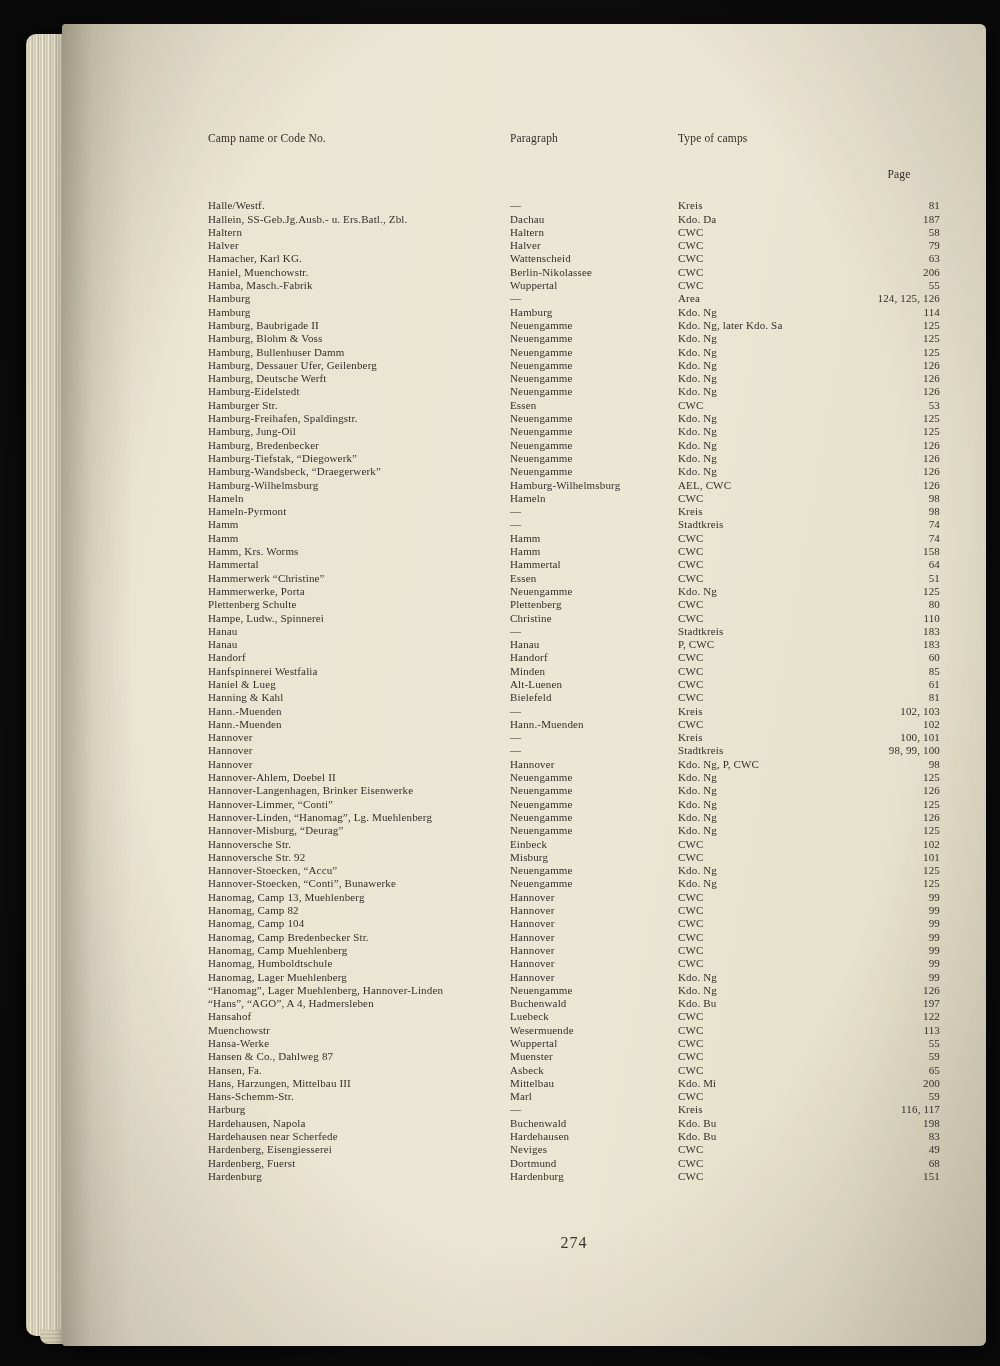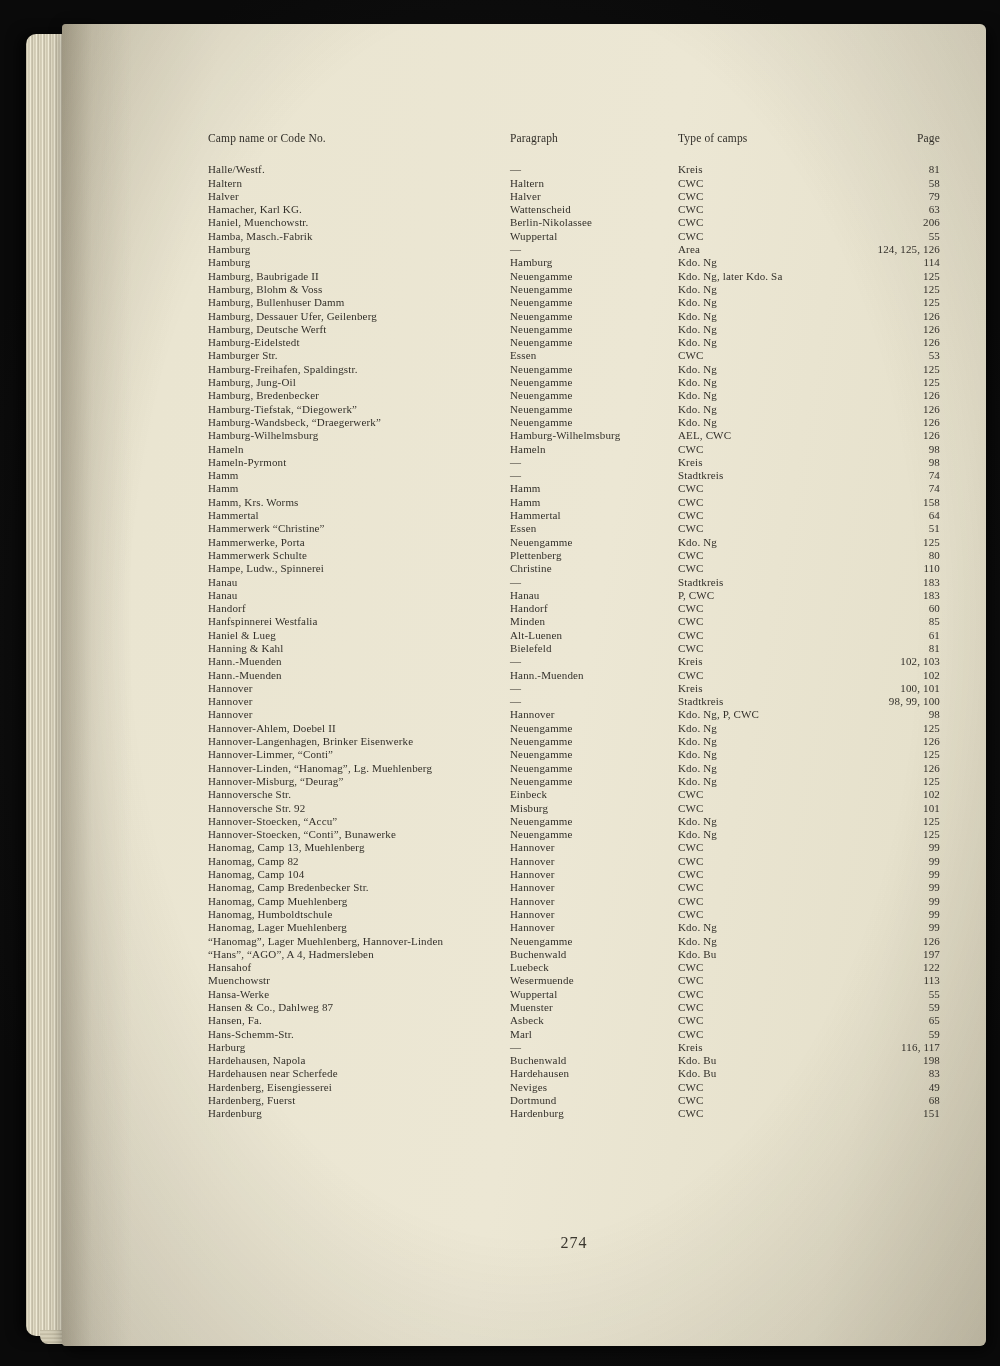--- a/index.html
+++ b/index.html
@@ -74,21 +74,21 @@
     font-size: 11px;
     line-height: 13.3px;
     letter-spacing: 0.15px;
   }
   .thead {
     display: grid;
     grid-template-columns: 302px 168px 180px 1fr;
     margin-bottom: 18px;
     font-size: 11.5px;
   }
-  .thead .h-page { text-align: right; }
+  .thead .h-page { text-align: center; margin-top: 36px; }
   .tbody .row {
     display: grid;
     grid-template-columns: 302px 168px 180px 1fr;
     align-items: start;
   }
   .cell-name {
     padding-left: 16px;
     text-indent: -16px;
     padding-right: 10px;
   }
@@ -123,20 +123,26 @@
       </div>
 
       <div class="tbody">
   <div class="row">
     <span class="cell-name">Halle/Westf.</span>
     <span class="cell-paragraph">—</span>
     <span class="cell-type">Kreis</span>
     <span class="cell-page">81</span>
   </div>
 
+  <div class="row">
+    <span class="cell-name">Hallein, SS-Geb.Jg.Ausb.- u. Ers.Batl., Zbl.</span>
+    <span class="cell-paragraph">Dachau</span>
+    <span class="cell-type">Kdo. Da</span>
+    <span class="cell-page">187</span>
+  </div>
 
   <div class="row">
     <span class="cell-name">Haltern</span>
     <span class="cell-paragraph">Haltern</span>
     <span class="cell-type">CWC</span>
     <span class="cell-page">58</span>
   </div>
 
   <div class="row">
     <span class="cell-name">Halver</span>
@@ -321,21 +327,21 @@
   </div>
 
   <div class="row">
     <span class="cell-name">Hammerwerke, Porta</span>
     <span class="cell-paragraph">Neuengamme</span>
     <span class="cell-type">Kdo. Ng</span>
     <span class="cell-page">125</span>
   </div>
 
   <div class="row">
-    <span class="cell-name">Hammerwerk Schulte</span>
+    <span class="cell-name">Plettenberg Schulte</span>
     <span class="cell-paragraph">Plettenberg</span>
     <span class="cell-type">CWC</span>
     <span class="cell-page">80</span>
   </div>
 
   <div class="row">
     <span class="cell-name">Hampe, Ludw., Spinnerei</span>
     <span class="cell-paragraph">Christine</span>
     <span class="cell-type">CWC</span>
     <span class="cell-page">110</span>
@@ -572,20 +578,26 @@
     <span class="cell-page">59</span>
   </div>
 
   <div class="row">
     <span class="cell-name">Hansen, Fa.</span>
     <span class="cell-paragraph">Asbeck</span>
     <span class="cell-type">CWC</span>
     <span class="cell-page">65</span>
   </div>
 
+  <div class="row">
+    <span class="cell-name">Hans, Harzungen, Mittelbau III</span>
+    <span class="cell-paragraph">Mittelbau</span>
+    <span class="cell-type">Kdo. Mi</span>
+    <span class="cell-page">200</span>
+  </div>
 
   <div class="row">
     <span class="cell-name">Hans-Schemm-Str.</span>
     <span class="cell-paragraph">Marl</span>
     <span class="cell-type">CWC</span>
     <span class="cell-page">59</span>
   </div>
 
   <div class="row">
     <span class="cell-name">Harburg</span>

